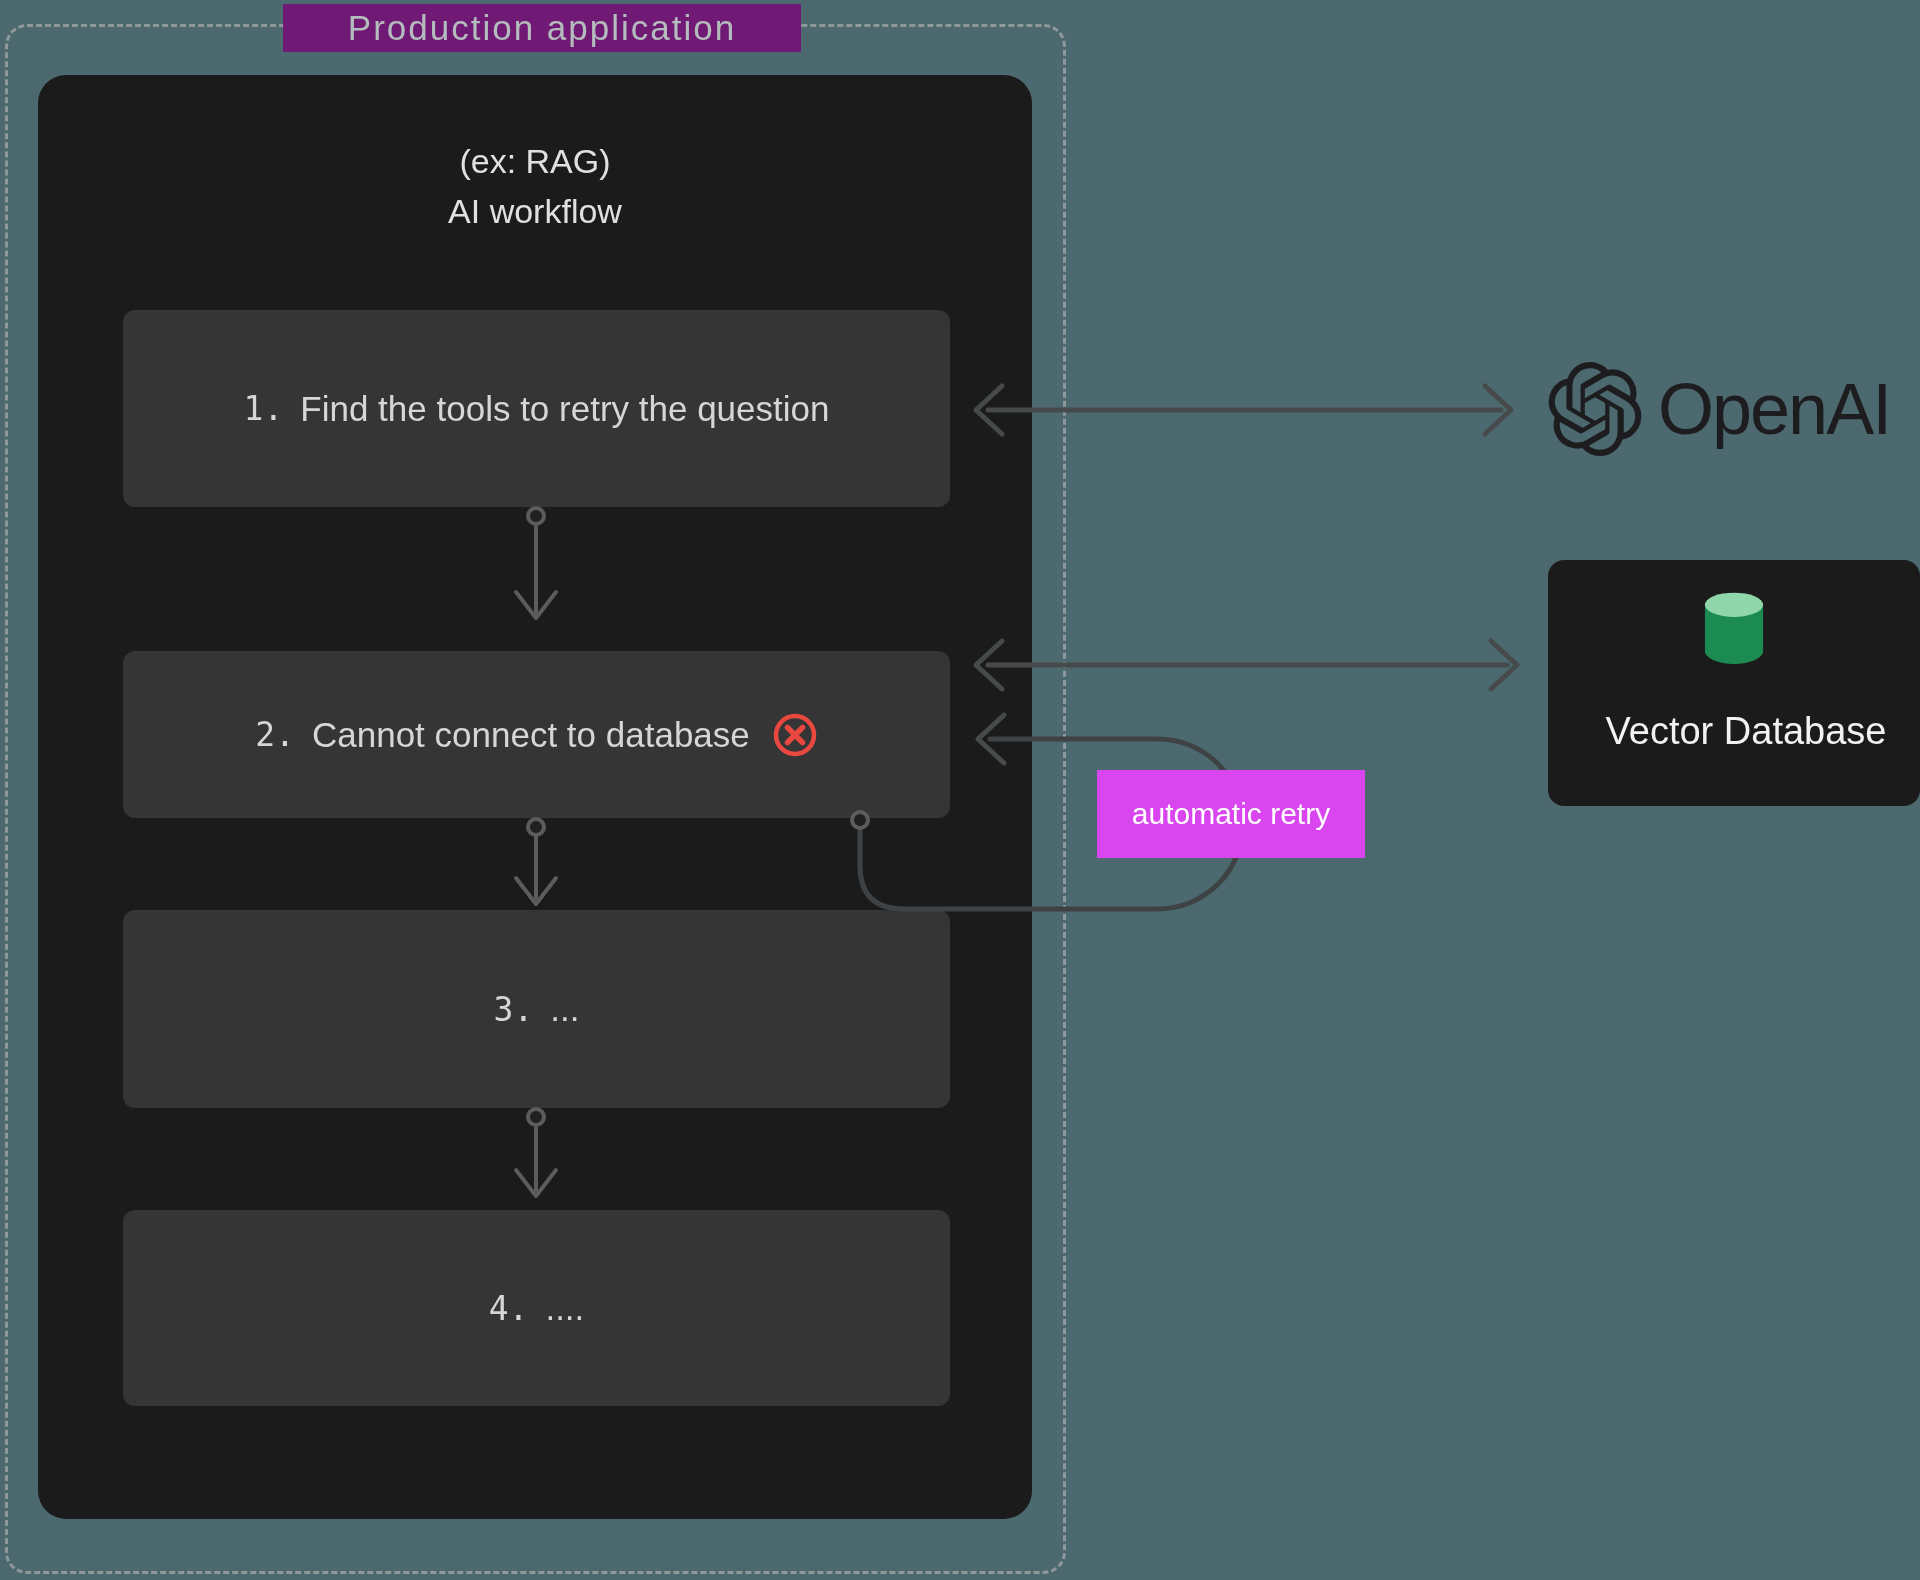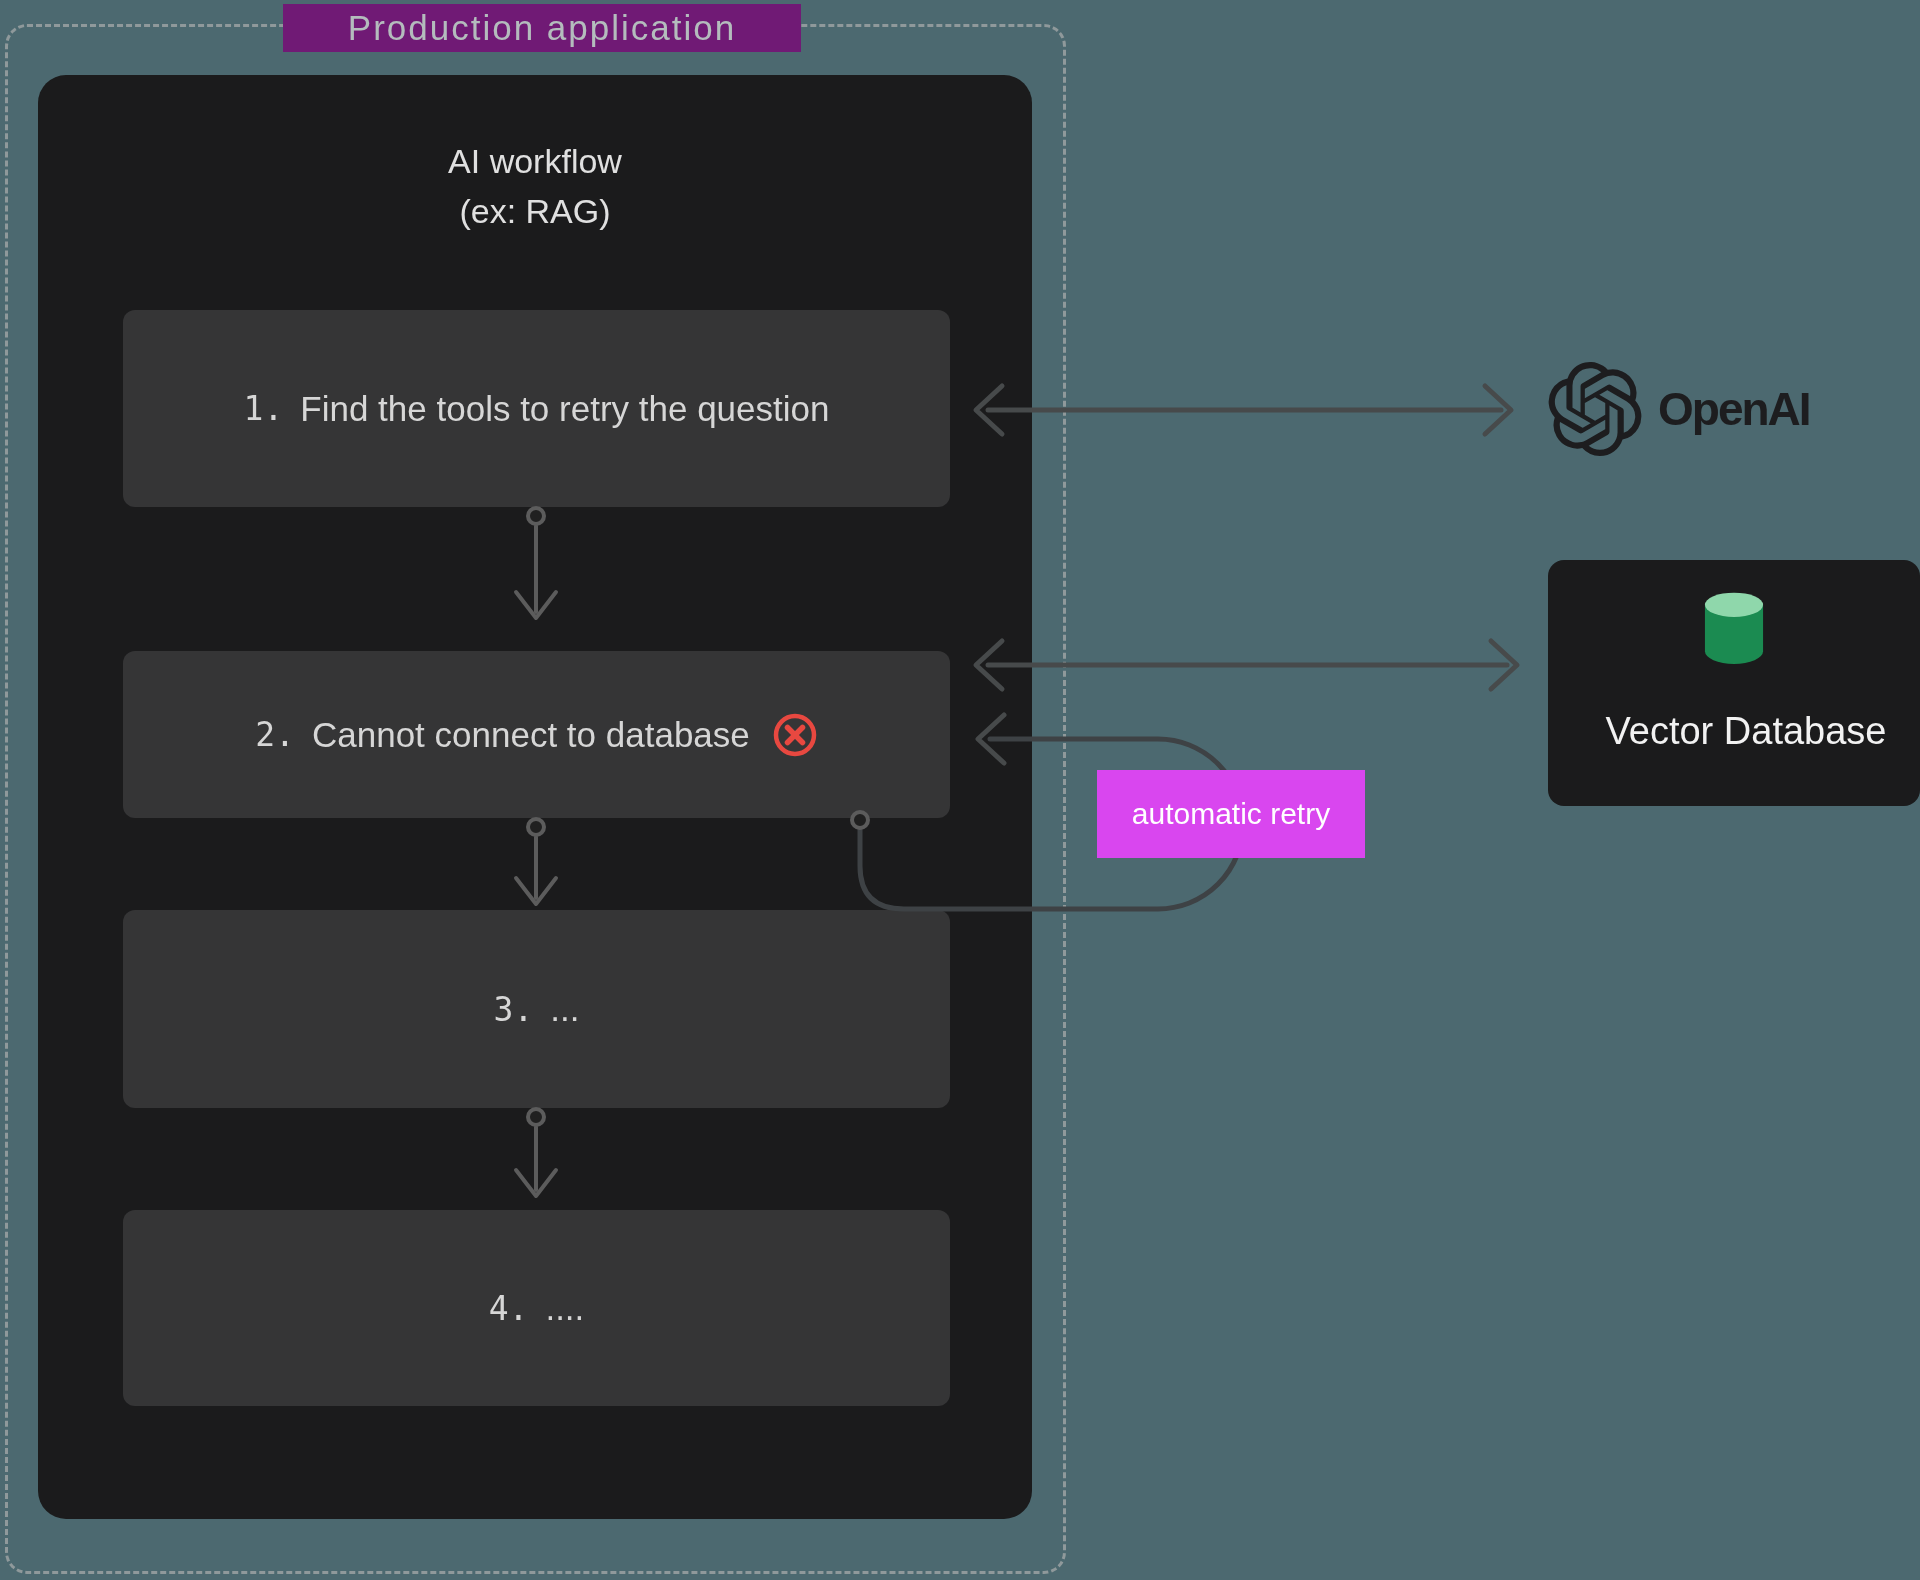--- a/index.html
+++ b/index.html
@@ -45,21 +45,21 @@
   
   .retry-label{
     position:absolute;left:1097px;top:770px;width:268px;height:88px;
     background:#d946ef;color:#ffffff;font-size:30px;
     display:flex;align-items:center;justify-content:center;white-space:nowrap;
   }
   
   .openai{position:absolute;left:1548px;top:361px;display:flex;align-items:center;}
   .openai-mark{display:block;}
   .openai-word{
-    margin-left:16px;color:#1d1d1f;font-size:46px;font-weight:700;letter-spacing:-2px;
+    margin-left:16px;color:#1d1d1f;font-size:72px;font-weight:400;letter-spacing:-2px;
     line-height:96px;white-space:nowrap;
   }
   
   .vdb{
     position:absolute;left:1548px;top:560px;width:372px;height:246px;
     background:#1b1b1c;border-radius:16px;
   }
   .vdb .cyl{position:absolute;left:155px;top:32px;display:block;}
   .vdb-label{
     position:absolute;left:0;top:150px;width:100%;text-align:center;
@@ -69,22 +69,22 @@
 </head>
 <body>
 
 <div class="canvas">
 
   <div class="prod-frame"></div>
   <div class="prod-label">Production application</div>
 
   <div class="panel"></div>
   <div class="panel-title">
+    <div>(ex: RAG)</div>
     <div>AI workflow</div>
-    <div>(ex: RAG)</div>
   </div>
 
   <div class="step step-1">
     <span class="num">1.</span>
     <span>Find the tools to retry the question</span>
   </div>
 
   <div class="step step-2">
     <span class="num">2.</span>
     <span>Cannot connect to database</span>

